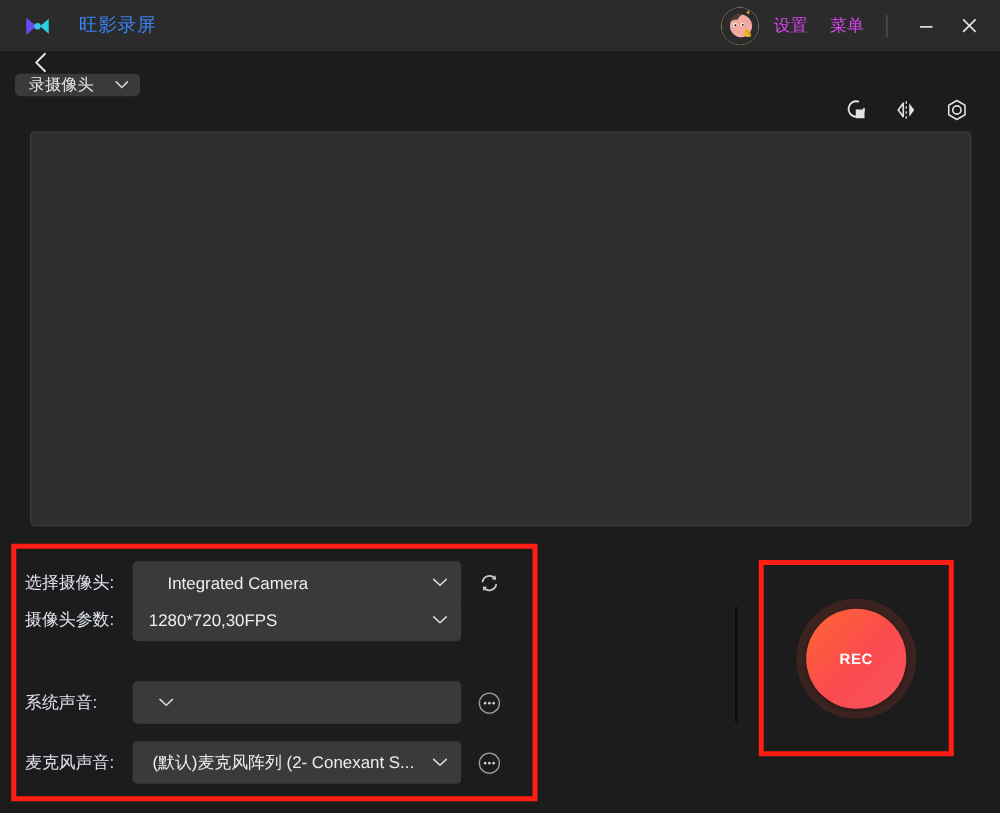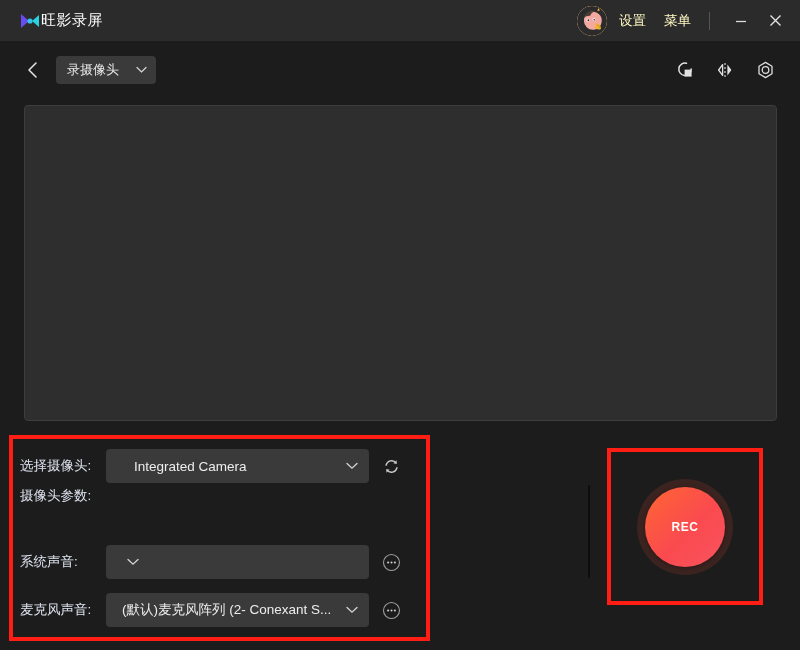--- a/index.html
+++ b/index.html
@@ -20,51 +20,51 @@
     position: absolute; left: 0; top: 0;
     width: 800px; height: 41px;
     background: #2b2b2b;
     display: flex; align-items: center;
   }
   .logo-wrap {
     margin-left: 19px; width: 22px; height: 20px;
     display: flex; align-items: center; justify-content: center;
   }
   .app-title {
-    margin-left: 0;
-    font-size: 15px; color: #ffffff; letter-spacing: .5px;
+    margin-left: 22px;
+    font-size: 15px; color: #3b82f6; letter-spacing: .5px;
   }
   .tb-right {
     margin-left: auto; display: flex; align-items: center; height: 41px;
   }
   .avatar {
     width: 30px; height: 30px; border-radius: 50%;
     overflow: hidden; margin-right: 12px;
     background: #f0c080;
     display: block;
   }
   .tb-link {
-    font-size: 13.5px; color: #fef9c3; margin-right: 18px;
+    font-size: 13.5px; color: #d946ef; margin-right: 18px;
     cursor: default;
   }
   .tb-sep {
     width: 1px; height: 18px; background: #555; margin-right: 16px;
   }
   .win-btn {
     width: 30px; height: 30px; margin-right: 4px;
     display: flex; align-items: center; justify-content: center;
     color: #dcdcdc;
   }
   .win-btn:last-child { margin-right: 10px; }
 
   
   .toolbar {
     position: absolute; left: 0; top: 41px;
     width: 800px; height: 58px;
-    display: flex; align-items: center;
+    display: flex;  flex-direction: column;
   }
   .back-btn {
     margin-left: 22px; width: 22px; height: 22px;
     display: flex; align-items: center; justify-content: center;
     color: #e6e6e6;
   }
   .mode-select {
     margin-left: 12px;
     width: 100px; height: 28px;
     background: #3a3a3a; border-radius: 4px;
@@ -263,20 +263,28 @@
           <path d="M4.1 8.2 A5.6 5.6 0 0 1 14.1 6.1" stroke="#c9c9c9" stroke-width="1.4" fill="none" stroke-linecap="round"></path>
           <path d="M14.9 10.8 A5.6 5.6 0 0 1 4.9 12.9" stroke="#c9c9c9" stroke-width="1.4" fill="none" stroke-linecap="round"></path>
           <path d="M14.6 3.2 L14.6 6.6 L11.3 6.6 Z" fill="#c9c9c9"></path>
           <path d="M4.4 15.8 L4.4 12.4 L7.7 12.4 Z" fill="#c9c9c9"></path>
         </svg>
       </div>
     </div>
 
     <div class="row" style="top:30px;">
       <div class="row-label">摄像头参数:</div>
+      <div class="combo" style="width:263px;">
+        <span class="val">1280*720,30FPS</span>
+        <span class="chev">
+          <svg width="12" height="8" viewBox="0 0 12 8">
+              <path d="M1 1.5 L6 6.2 L11 1.5" stroke="#d6d6d6" stroke-width="1.3" fill="none" stroke-linecap="round"></path>
+            </svg>
+        </span>
+      </div>
     </div>
 
     <div class="row" style="top:96px;">
       <div class="row-label">系统声音:</div>
       <div class="combo" style="width:263px;">
         <span class="chev">
           <svg width="12" height="8" viewBox="0 0 12 8">
               <path d="M1 1.5 L6 6.2 L11 1.5" stroke="#d6d6d6" stroke-width="1.3" fill="none" stroke-linecap="round"></path>
             </svg>
         </span>

